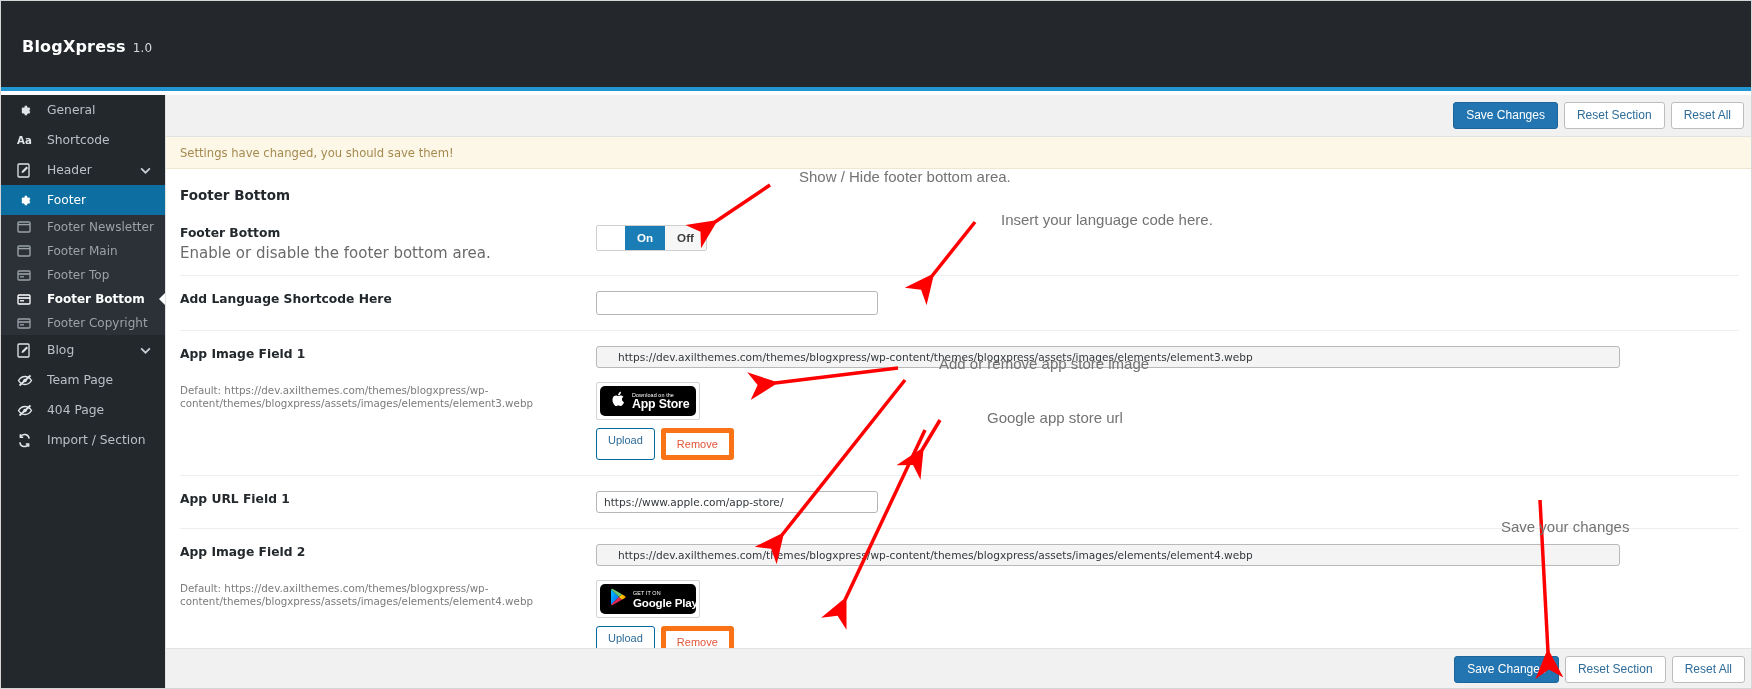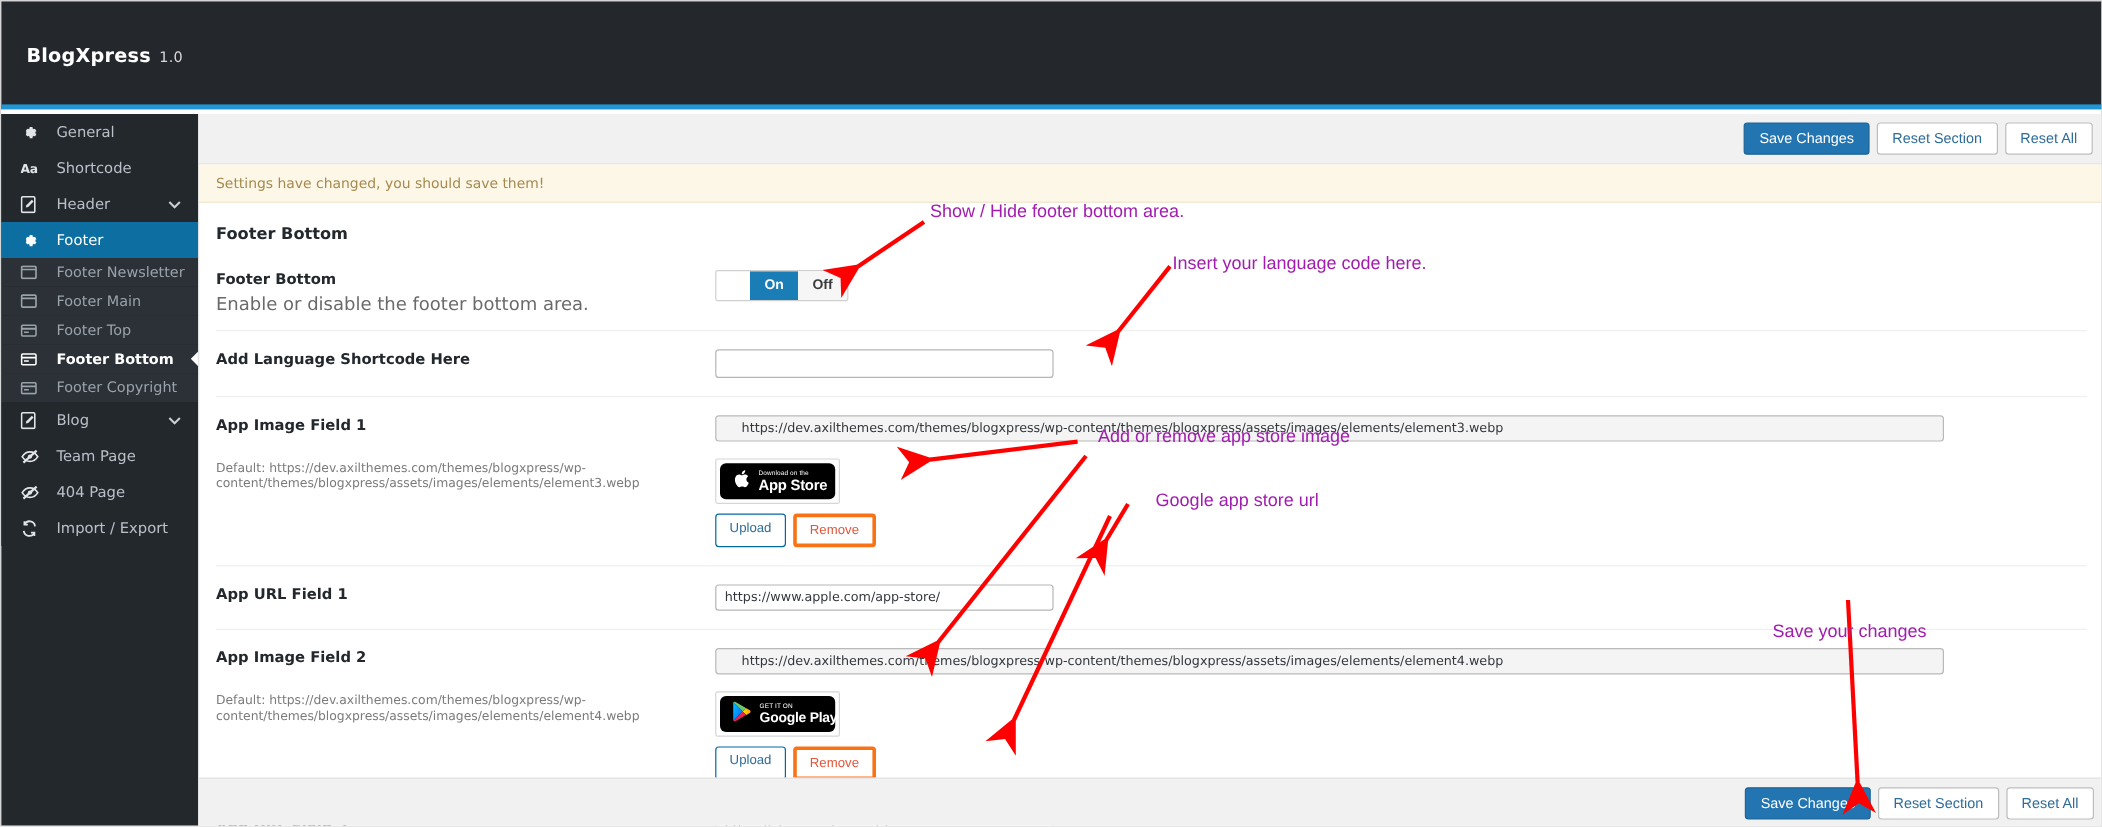--- a/index.html
+++ b/index.html
@@ -180,28 +180,28 @@
     font-family:"Liberation Sans", sans-serif; white-space:nowrap;
     letter-spacing:-.2px;
   }
   .badge .t2.gp { font-size:11.6px; }
   .ul-row { display:flex; gap:6px; margin-top:8px; }
   .sbtn {
     font-size:11px; padding:4px 11px; border-radius:3px; background:#ffffff;
     font-family:"Liberation Sans", sans-serif; line-height:14px;
   }
   .sbtn.upload { color:#2e6c99; border:1px solid #0369a1; }
-  .sbtn.remove { color:#e2563a; border:3px solid #f97316; }
+  .sbtn.remove { color:#e2563a; border:5px solid #f97316; }
 
   
   #anno { position:absolute; left:0; top:0; width:1752px; height:689px; pointer-events:none; }
   .atext {
-    position:absolute; color:#a21caf;
+    position:absolute; color:#737373;
     font-family:"Liberation Sans", sans-serif;
-    font-size:15px; white-space:nowrap;
+    font-size:15px; white-space:nowrap;margin-left:24px;
   }
 </style>
 </head>
 <body>
 
 <div id="app">
 
   <div id="topbar">
     <div id="brand">
       <span>BlogXpress</span><span class="ver">1.0</span>
@@ -343,21 +343,21 @@
 
     <div class="nav-item">
       <span class="ico">
           <svg width="15" height="15" viewBox="0 0 16 16" fill="none" stroke="currentColor" stroke-width="1.6">
             <path d="M13 6A5 5 0 0 0 3.6 4.2"></path>
             <path d="M3 10a5 5 0 0 0 9.4 1.8"></path>
             <path d="M3.6 1.4v3h3"></path>
             <path d="M12.4 14.6v-3h-3"></path>
           </svg>
         </span>
-      <span>Import / Export</span>
+      <span>Import / Section</span>
     </div>
   </div>
 
   <div id="content">
 
     <div class="bar">
       <div class="btn btn-primary">Save Changes</div>
       <div class="btn btn-ghost">Reset Section</div>
       <div class="btn btn-ghost">Reset All</div>
     </div>

